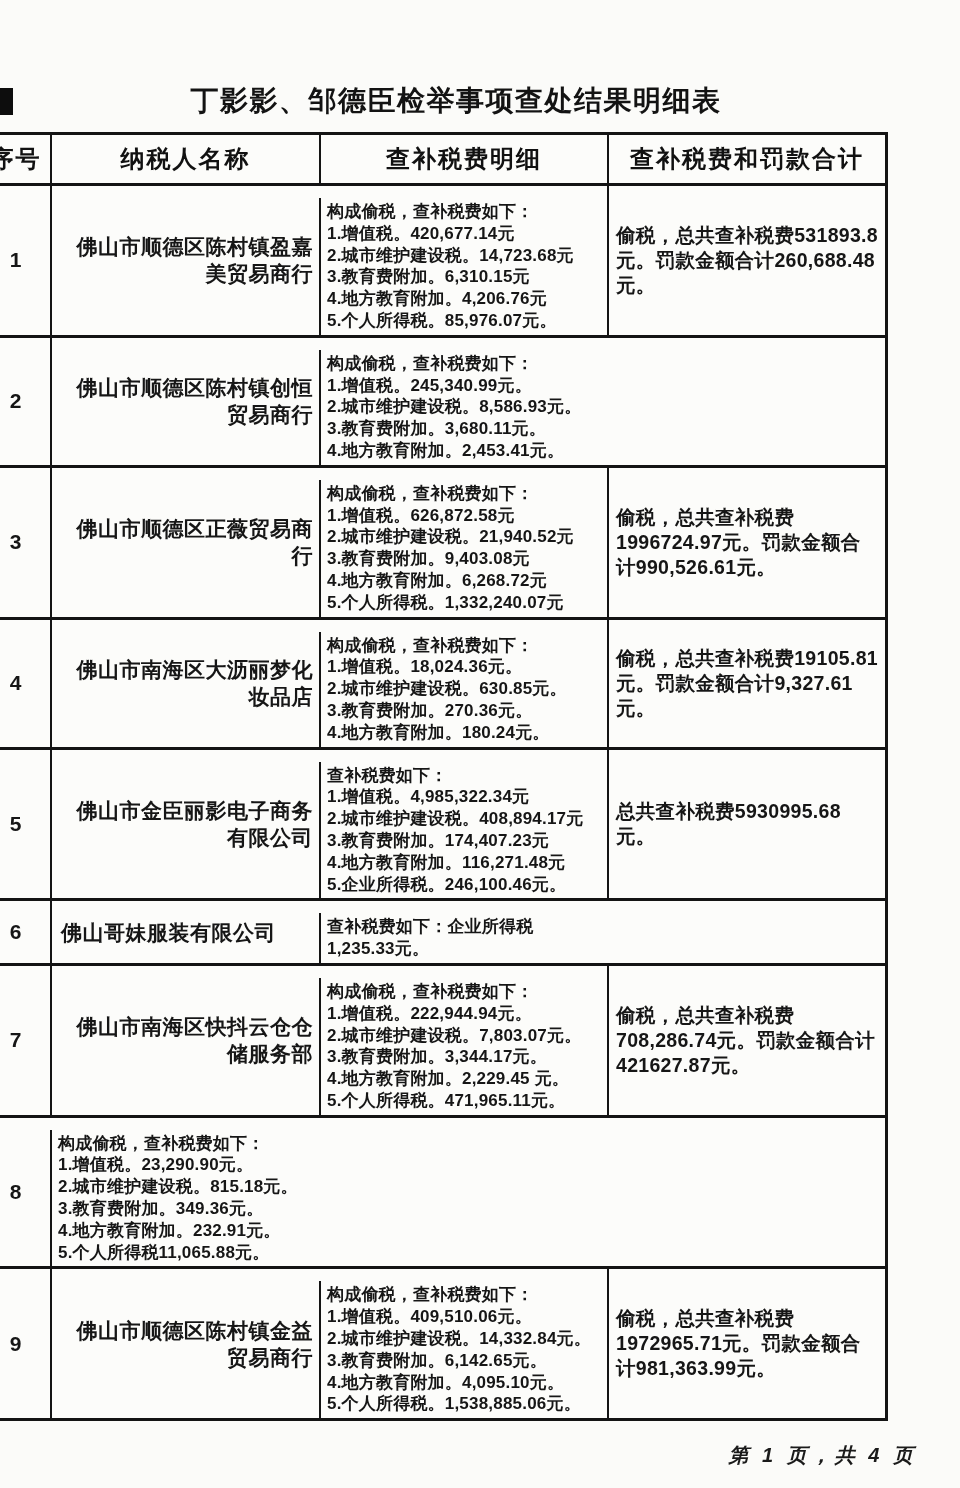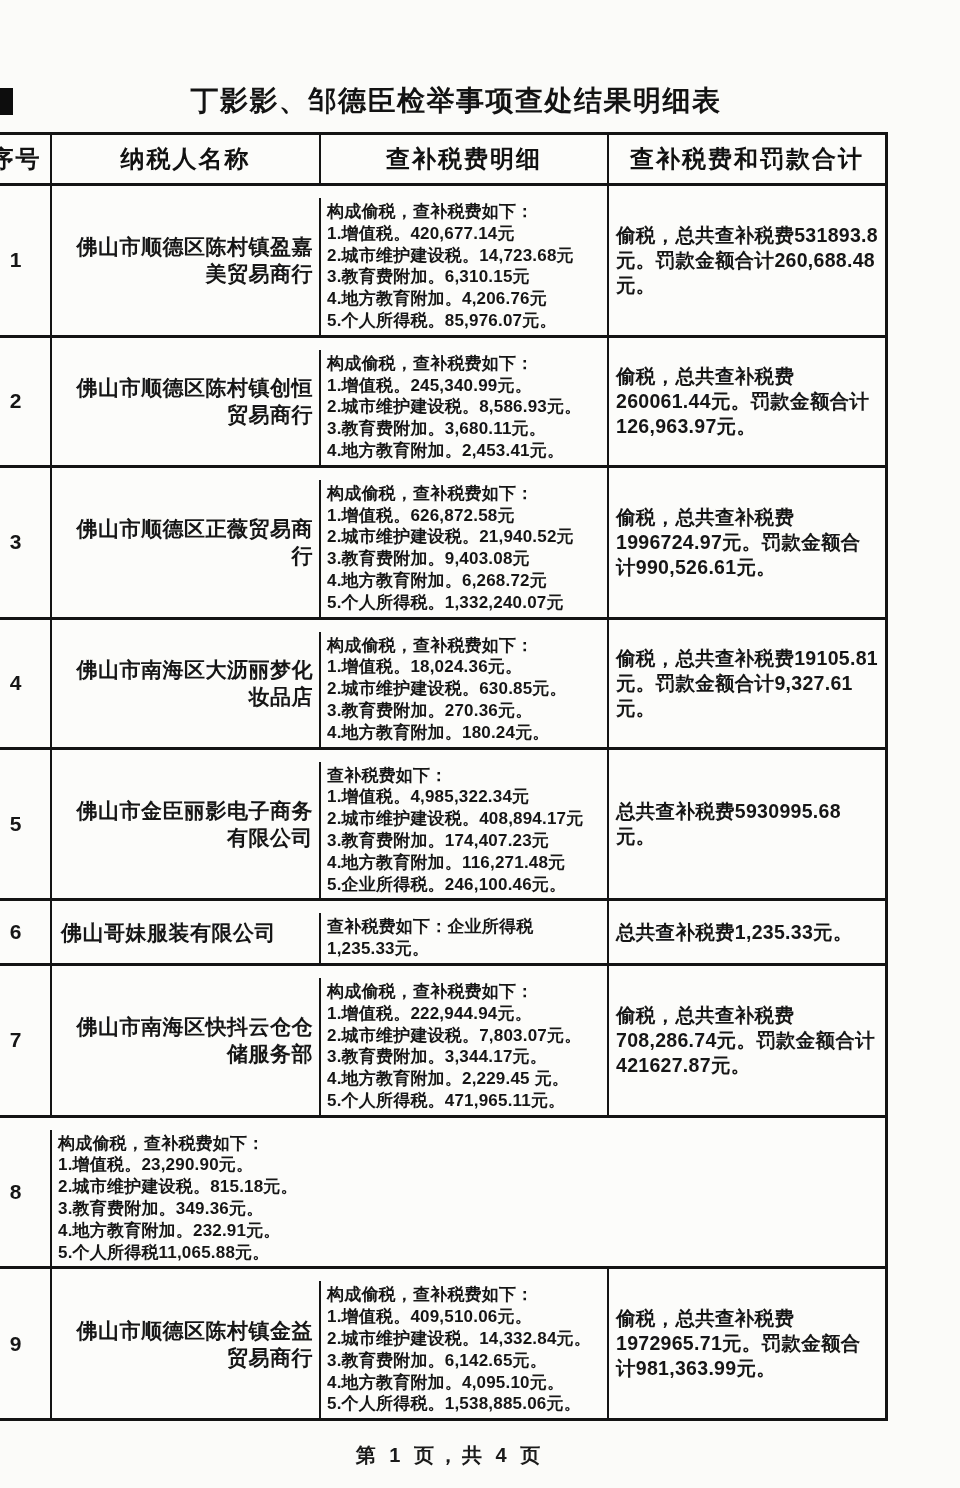--- a/index.html
+++ b/index.html
@@ -65,25 +65,26 @@
     white-space:pre-line;
     letter-spacing:0.2px;
     margin-top:12px;
   }
   .c-total {
     padding:4px 6px 4px 7px;
     font-size:19.5px; line-height:25px;
     letter-spacing:0.3px;
   }
   .footer {
-    position:absolute; top:1442px; left:0; width:900px;
-    text-align:center;
+    position:absolute; top:1442px; left:17px; width:900px;
+    text-align:right;
     font-size:20px; font-weight:700;
     letter-spacing:4px;
     color:#1a1a1a;
+    font-style:italic;
   }
 </style>
 </head>
 <body>
 
 <div class="page">
 
   <div class="scan-mark"></div>
 
   <div class="title">丁影影、邹德臣检举事项查处结果明细表</div>
@@ -110,21 +111,20 @@
     </div>
 
     <div class="trow" style="min-height:124px">
       <div class="cell c-no">2</div>
       <div class="cell c-name">佛山市顺德区陈村镇创恒贸易商行</div>
       <div class="cell c-detail">构成偷税，查补税费如下：
 1.增值税。245,340.99元。
 2.城市维护建设税。8,586.93元。
 3.教育费附加。3,680.11元。
 4.地方教育附加。2,453.41元。</div>
-      <div class="cell c-total">偷税，总共查补税费260061.44元。罚款金额合计126,963.97元。</div>
     </div>
 
     <div class="trow" style="min-height:143px">
       <div class="cell c-no">3</div>
       <div class="cell c-name">佛山市顺德区正薇贸易商行</div>
       <div class="cell c-detail">构成偷税，查补税费如下：
 1.增值税。626,872.58元
 2.城市维护建设税。21,940.52元
 3.教育费附加。9,403.08元
 4.地方教育附加。6,268.72元
@@ -153,21 +153,20 @@
 4.地方教育附加。116,271.48元
 5.企业所得税。246,100.46元。</div>
       <div class="cell c-total">总共查补税费5930995.68元。</div>
     </div>
 
     <div class="trow" style="min-height:56px">
       <div class="cell c-no">6</div>
       <div class="cell c-name">佛山哥妹服装有限公司</div>
       <div class="cell c-detail">查补税费如下：企业所得税
 1,235.33元。</div>
-      <div class="cell c-total">总共查补税费1,235.33元。</div>
     </div>
 
     <div class="trow" style="min-height:142px">
       <div class="cell c-no">7</div>
       <div class="cell c-name">佛山市南海区快抖云仓仓储服务部</div>
       <div class="cell c-detail">构成偷税，查补税费如下：
 1.增值税。222,944.94元。
 2.城市维护建设税。7,803.07元。
 3.教育费附加。3,344.17元。
 4.地方教育附加。2,229.45 元。

